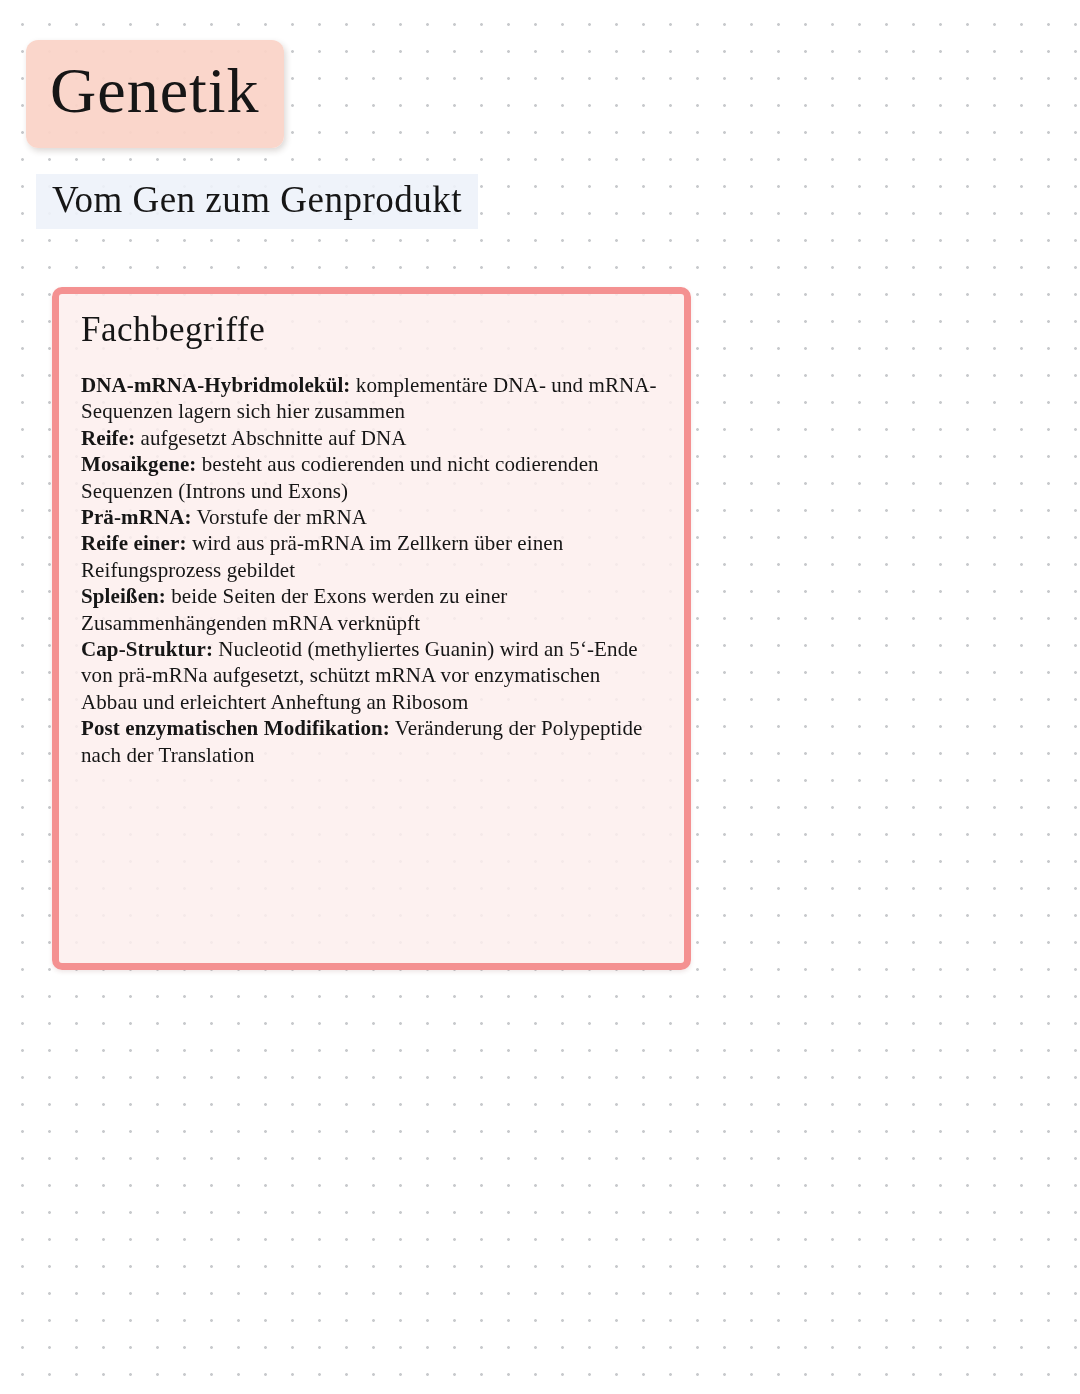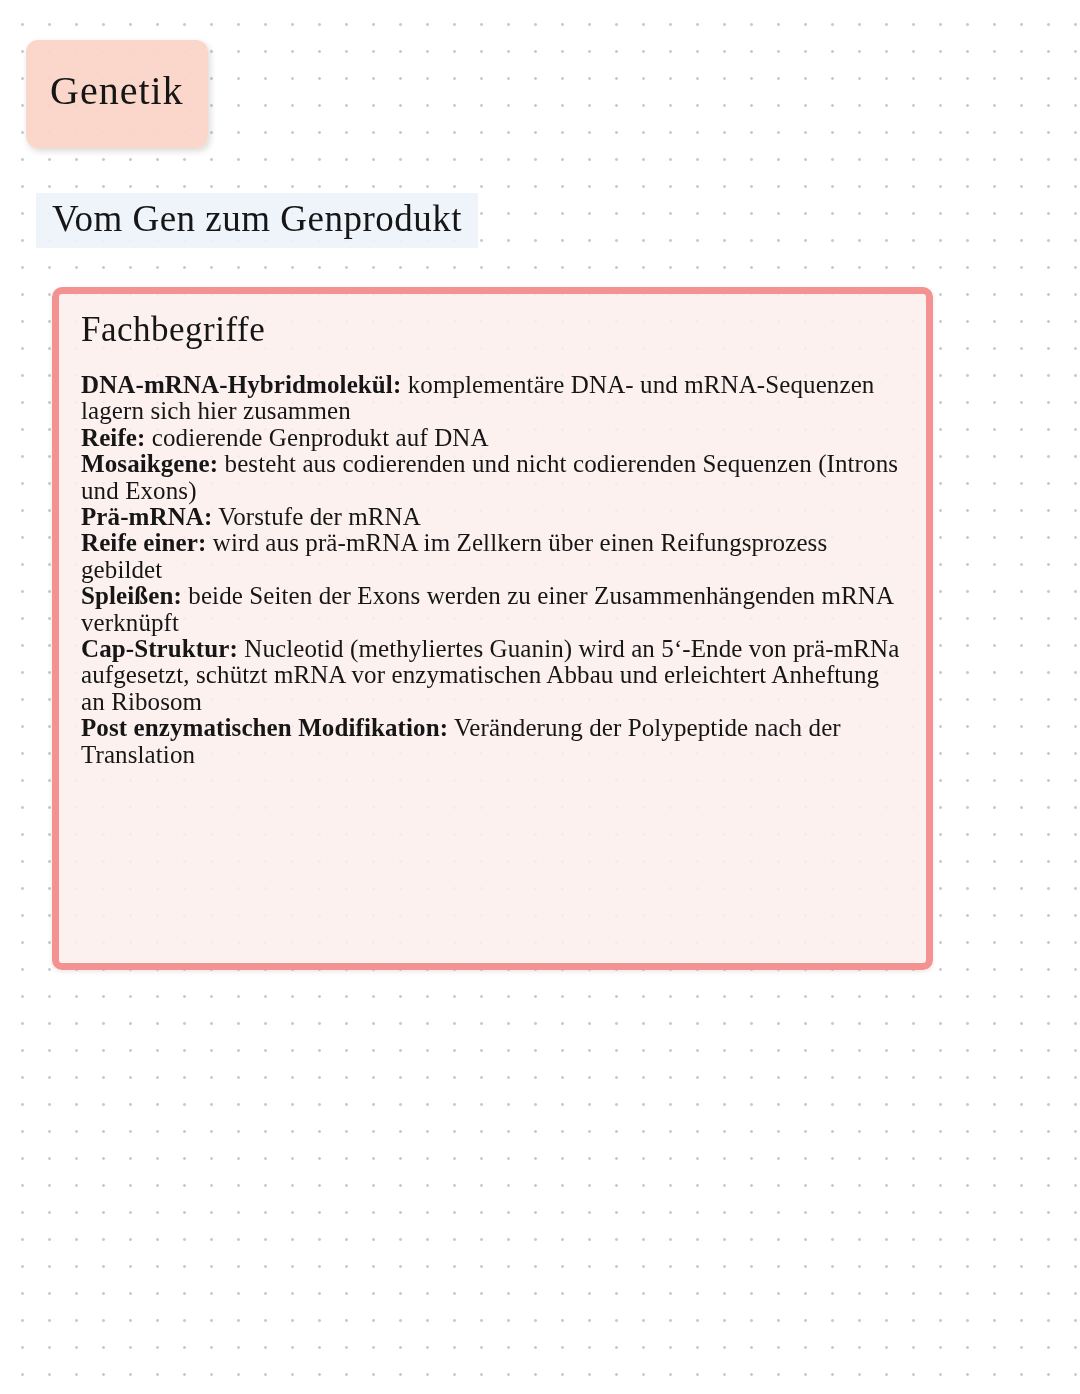--- a/index.html
+++ b/index.html
@@ -32,58 +32,58 @@
     position:absolute;
     left:26px; top:40px;
     height:108px;
     display:flex; align-items:center;
     padding:0 24px;
     border-radius:12px;
     background:var(--title-bg);
     box-shadow:2px 3px 6px rgba(60,40,30,0.18);
   }
   .title-box .title-text{
-    font-size:40px;
+    font-size:64px;
     letter-spacing:1px;
     line-height:1;
     padding-bottom:6px;
   }
   .subtitle-box{
     position:absolute;
-    left:36px; top:193px;
+    left:36px; top:174px;
     height:55px;
     display:flex; align-items:center;
     padding:0 16px;
     background:var(--subtitle-bg);
   }
   .subtitle-box .subtitle-text{
     font-size:37px;
     letter-spacing:0.5px;
     line-height:1;
     padding-bottom:4px;
   }
   .card{
     position:absolute;
     left:52px; top:287px;
-    width:881px;
+    width:639px;
     height:683px;
     border:7px solid var(--card-border);
     border-radius:10px;
     background:var(--card-bg);
     padding:14px 26px 0 22px;
     box-shadow:0 2px 4px rgba(120,60,60,0.12);
   }
   .card-heading{
     font-size:35px;
     font-weight:normal;
     letter-spacing:0.5px;
     margin:2px 0 22px 0;
   }
   .terms p{
-    font-size:25px;
+    font-size:21px;
     line-height:26.4px;
     letter-spacing:0.1px;
   }
   .terms .term{ font-weight:bold; }
 </style>
 </head>
 <body>
 
 <div class="page">
 
@@ -95,21 +95,21 @@
     <span class="subtitle-text">Vom Gen zum Genprodukt</span>
   </div>
 
   <section class="card">
     <h2 class="card-heading">Fachbegriffe</h2>
     <div class="terms">
 
         <p class="term-row"><b class="term">DNA-mRNA-Hybridmolekül:</b><span class="def"> komplementäre DNA- und mRNA-Sequenzen lagern sich hier zusammen</span></p>
 
 
-        <p class="term-row"><b class="term">Reife:</b><span class="def"> codierende Genprodukt auf DNA</span></p>
+        <p class="term-row"><b class="term">Reife:</b><span class="def"> aufgesetzt Abschnitte auf DNA</span></p>
 
         <p class="term-row"><b class="term">Mosaikgene:</b><span class="def"> besteht aus codierenden und nicht codierenden Sequenzen (Introns und Exons)</span></p>
 
         <p class="term-row"><b class="term">Prä-mRNA:</b><span class="def"> Vorstufe der mRNA</span></p>
 
         <p class="term-row"><b class="term">Reife einer:</b><span class="def"> wird aus prä-mRNA im Zellkern über einen Reifungsprozess gebildet</span></p>
 
         <p class="term-row"><b class="term">Spleißen:</b><span class="def"> beide Seiten der Exons werden zu einer Zusammenhängenden mRNA verknüpft</span></p>
 
         <p class="term-row"><b class="term">Cap-Struktur:</b><span class="def"> Nucleotid (methyliertes Guanin) wird an 5‘-Ende von prä-mRNa aufgesetzt, schützt mRNA vor enzymatischen Abbau und erleichtert Anheftung an Ribosom</span></p>

